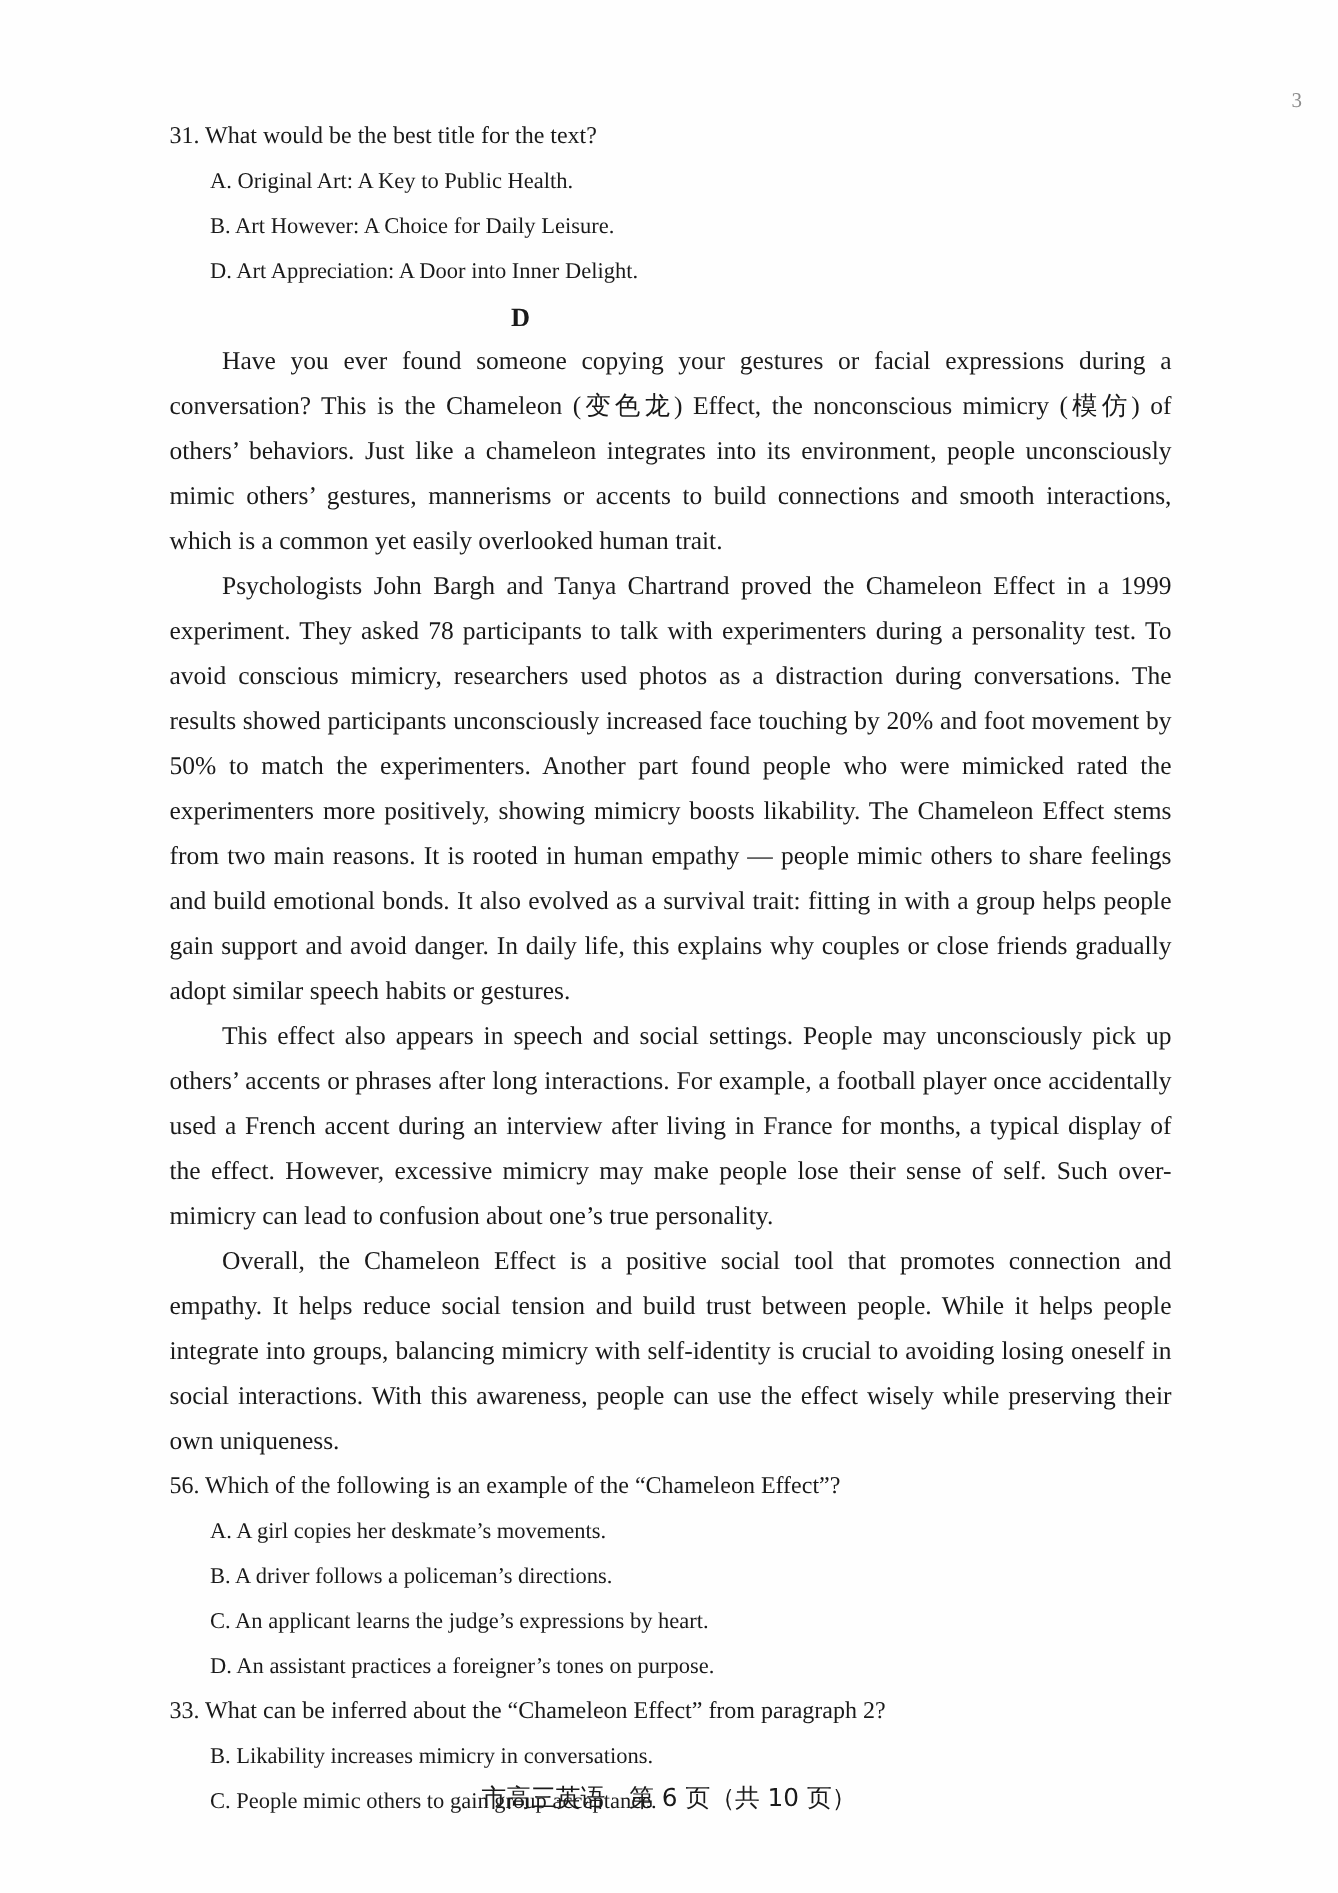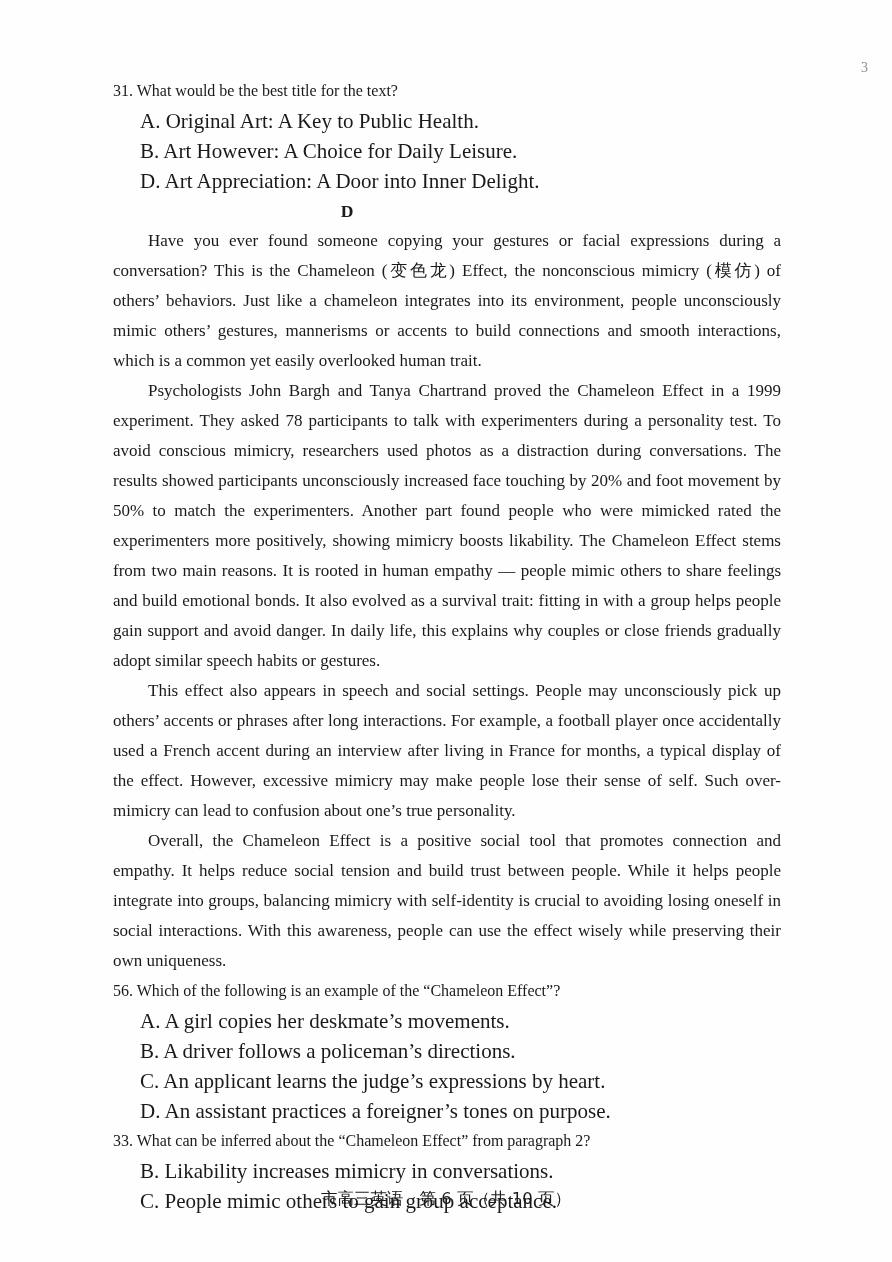--- a/index.html
+++ b/index.html
@@ -40,21 +40,21 @@
 
   
   .question {
     font-size: 16px;
     line-height: 30px;
     text-indent: 0;
     margin: 0;
     white-space: pre-wrap;
   }
   .option {
-    font-size: 21px;
+    font-size: 15px;
     line-height: 30px;
     margin: 0;
     padding-left: 27px;
   }
 
   
   .section-letter {
     text-align: center;
     font-weight: bold;
     font-size: 17.6px;

